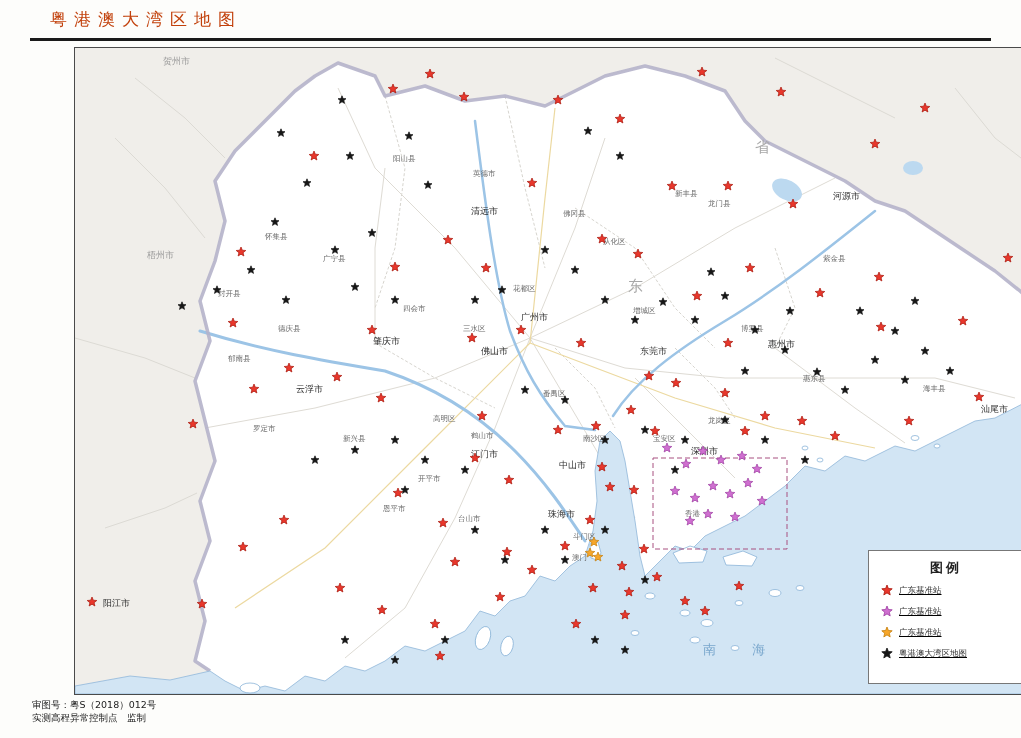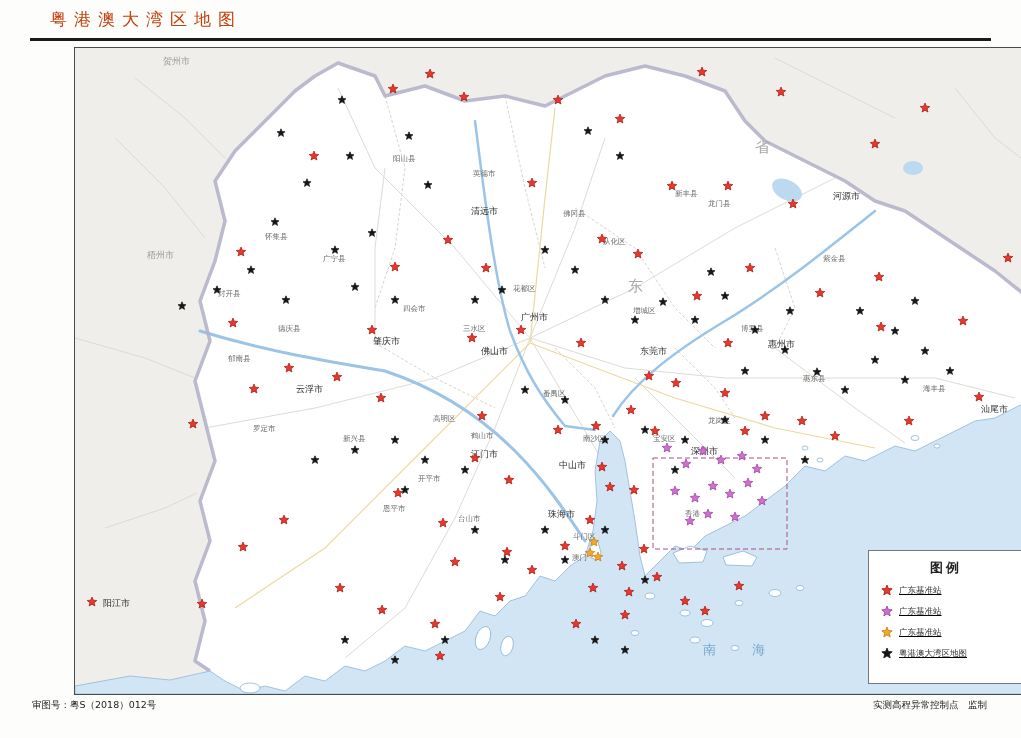--- a/index.html
+++ b/index.html
@@ -15,21 +15,21 @@
   #map-svg { display:block; width:100%; height:100%; }
 
   .legend { position:absolute; right:10px; bottom:10px; width:134px; background:#ffffff;
             border:1px solid #777; padding:8px 10px 22px 10px; }
   .legend-title { text-align:center; font-size:13px; font-weight:bold; letter-spacing:3px;
                   color:#222; margin-bottom:6px; }
   .legend-row { display:flex; align-items:center; gap:4px; margin-top:6px;text-decoration:underline; }
   .legend-label { font-size:8.5px; color:#333; white-space:nowrap; }
 
   .footer { position:absolute; left:32px; right:34px; top:699px; display:flex;
-            justify-content:space-between; font-size:9.5px; color:#222; }
+            justify-content:space-between; font-size:9.5px; color:#222;flex-direction:column; }
 
   
   .lbl-city   { font-family:"DejaVu Sans",sans-serif; font-size:9px;   fill:#2e2e2e; }
   .lbl-county { font-family:"DejaVu Sans",sans-serif; font-size:7.5px; fill:#6a6a6a; }
   .lbl-outer  { font-family:"DejaVu Sans",sans-serif; font-size:9px;   fill:#9a9a9a; }
   .lbl-big    { font-family:"DejaVu Sans",sans-serif; font-size:15px;  fill:#a8a8a8; letter-spacing:3px; }
   .lbl-sea    { font-family:"DejaVu Sans",sans-serif; font-size:13px;  fill:#78a6cc; letter-spacing:16px; }
 </style>
 </head>
 <body>

